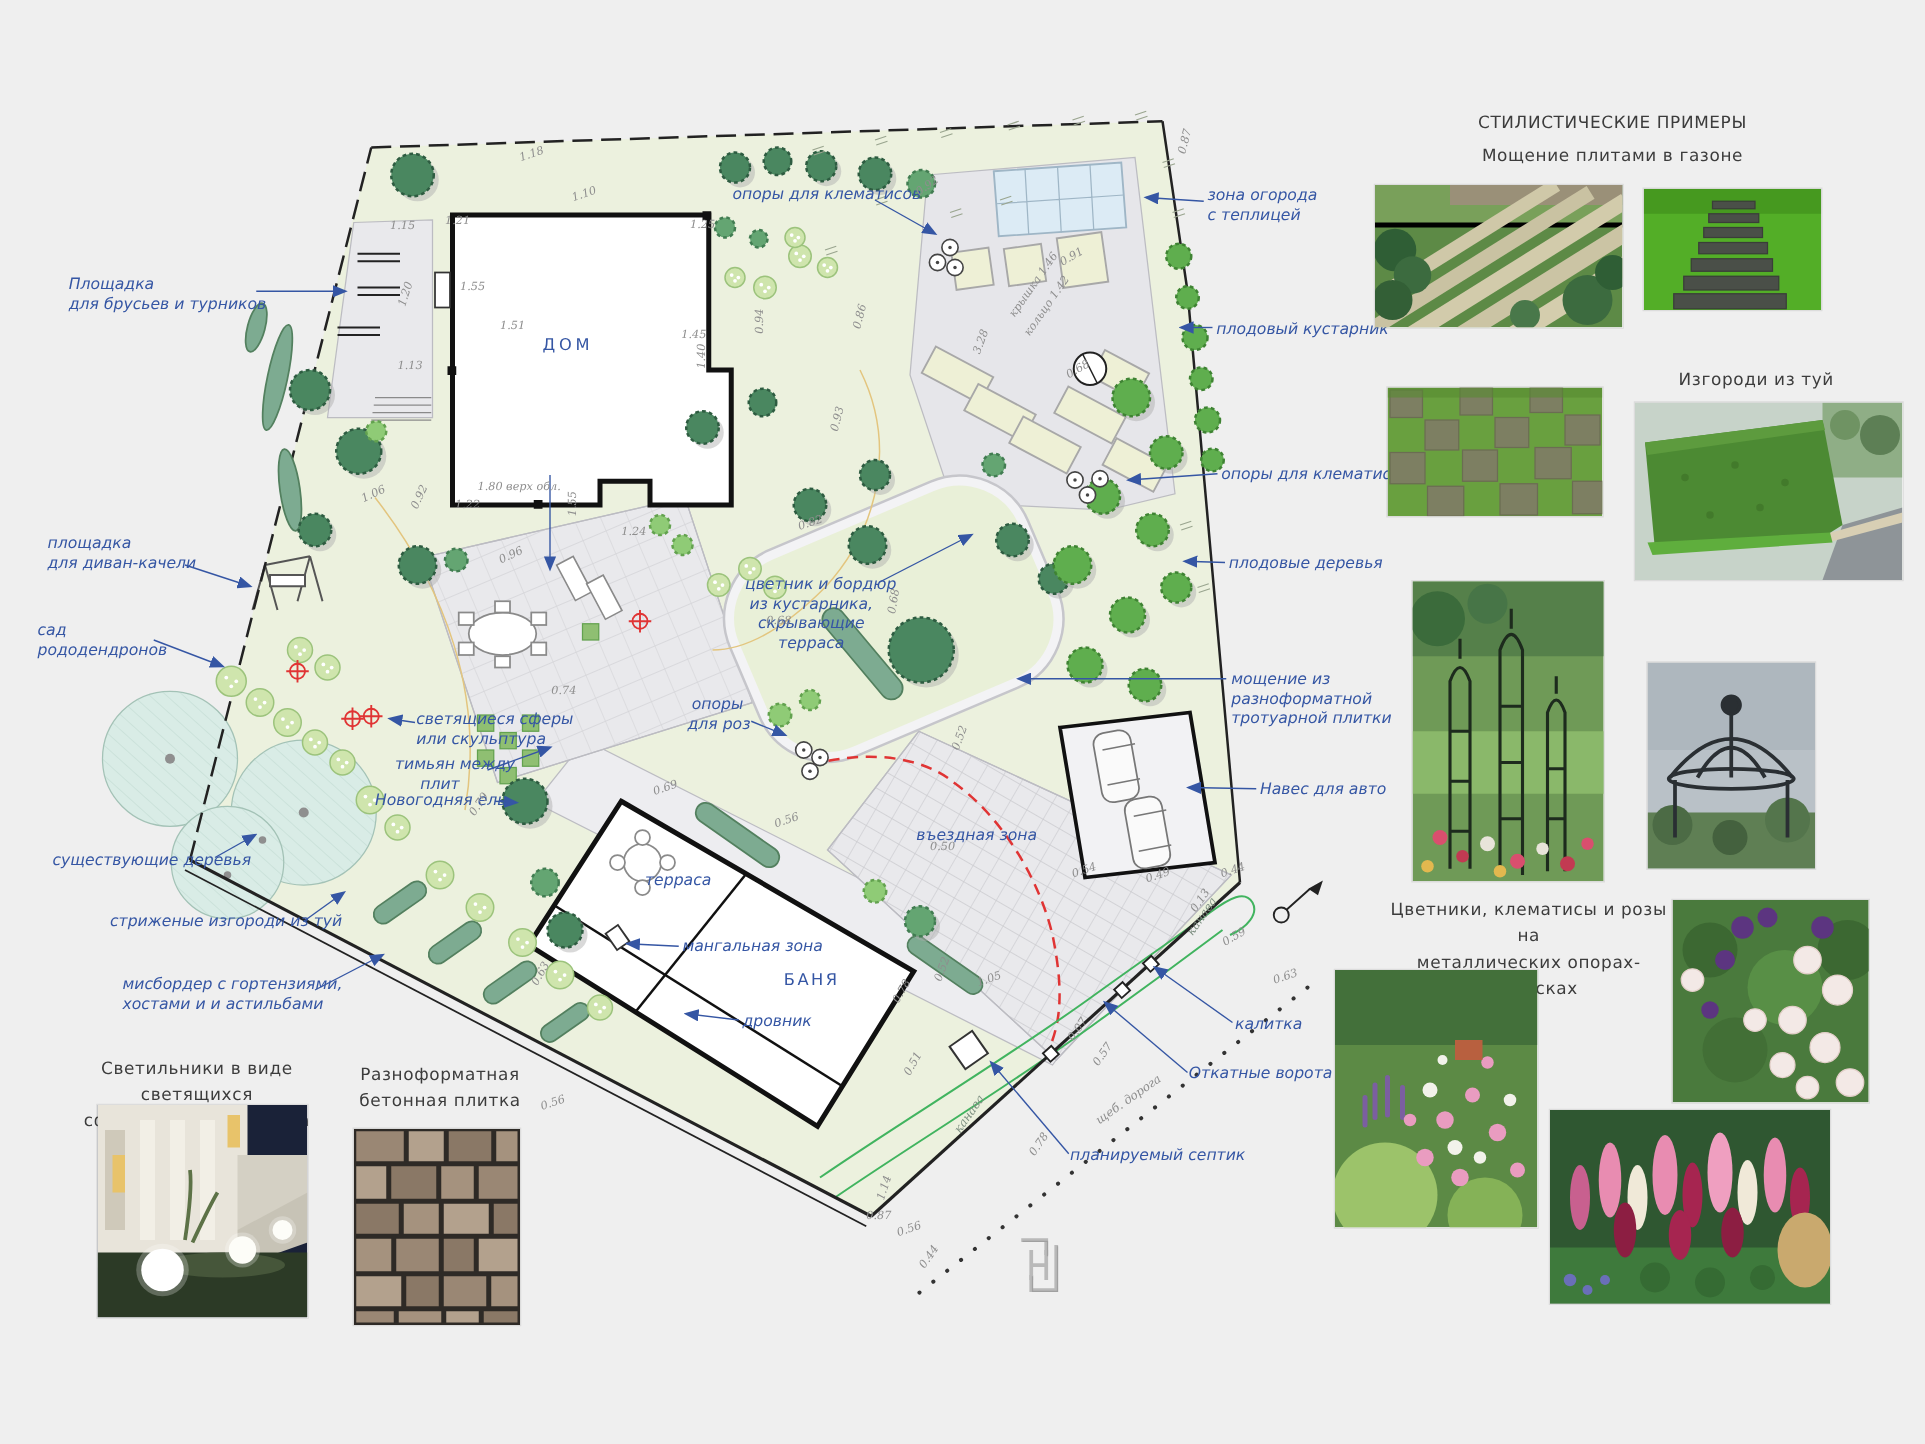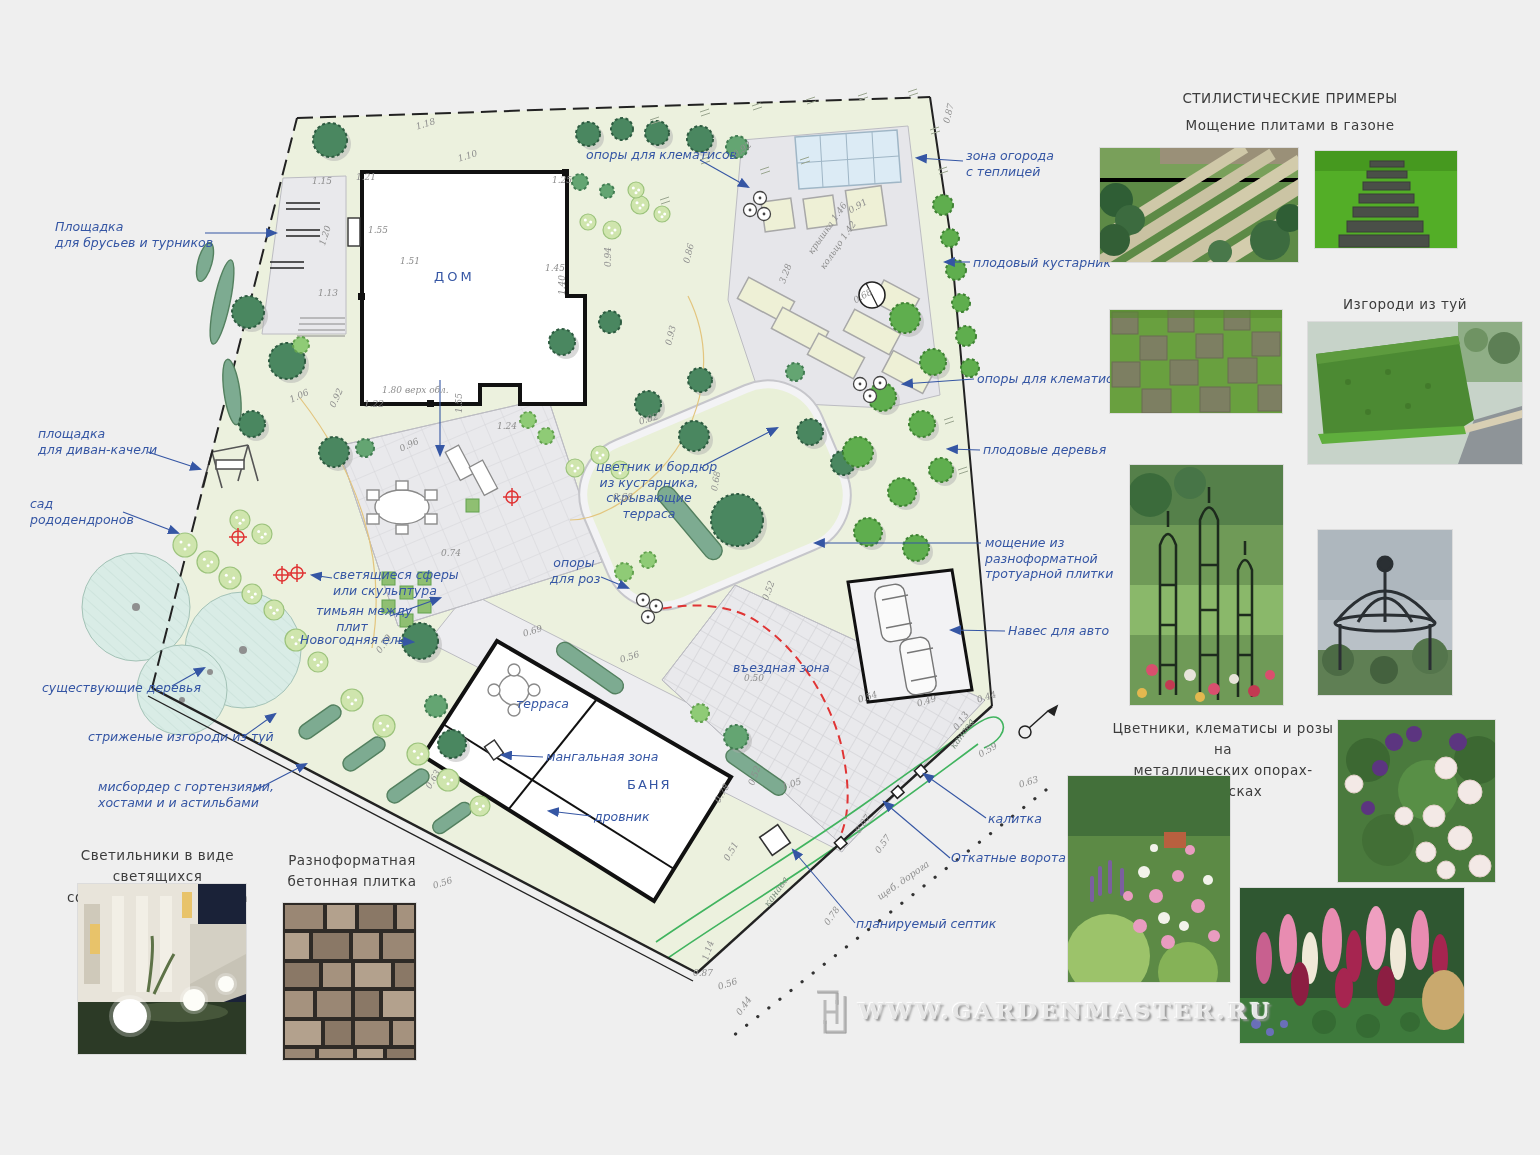--- a/index.html
+++ b/index.html
@@ -902,15 +902,14 @@
     <svg width="36" height="44" viewBox="0 0 36 44">
       <g fill="none" stroke="#b9b9b9" stroke-width="3">
         <path d="M4,2 H24 V14 M32,6 V42 H12 V30"></path>
         <path d="M12,10 V34 M24,34 V10 M12,22 H24"></path>
       </g>
       <g fill="none" stroke="#8f8f8f" stroke-width="1" opacity=".6">
         <path d="M5,3 H25 V15 M33,7 V43 H13 V31"></path>
       </g>
     </svg>
   </div>
-  <div id="watermark">WWW.GARDENMASTER.RU</div>
 
 </div>
 
 </body></html>

